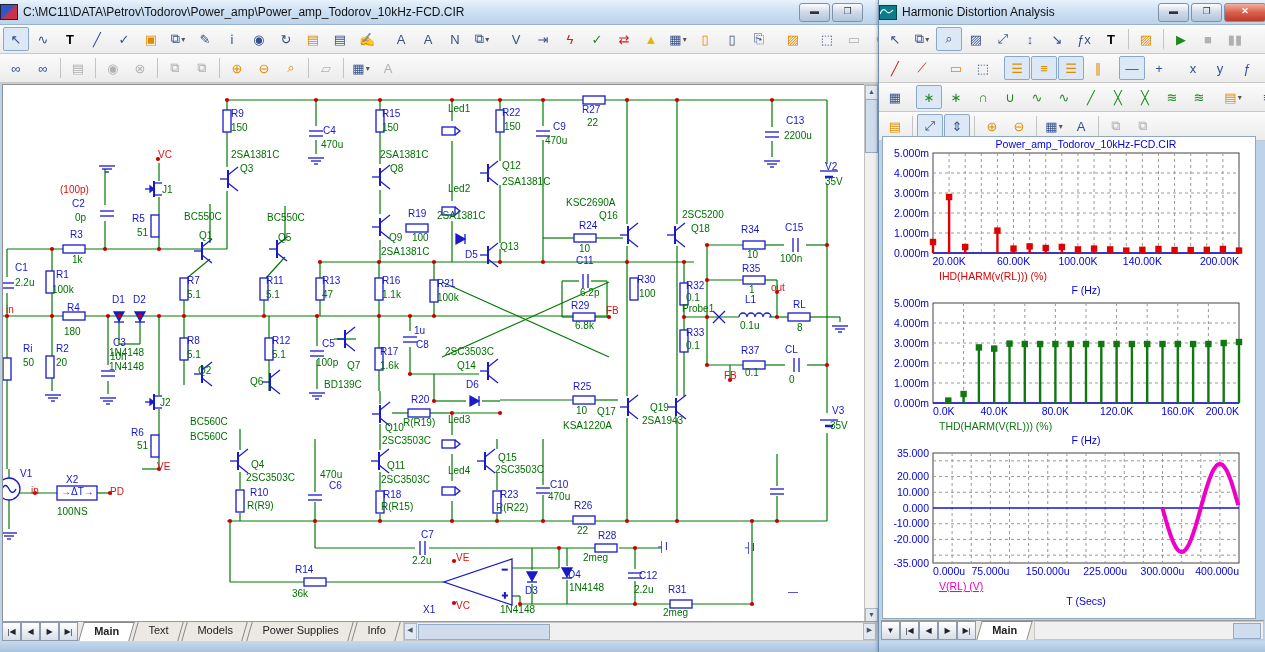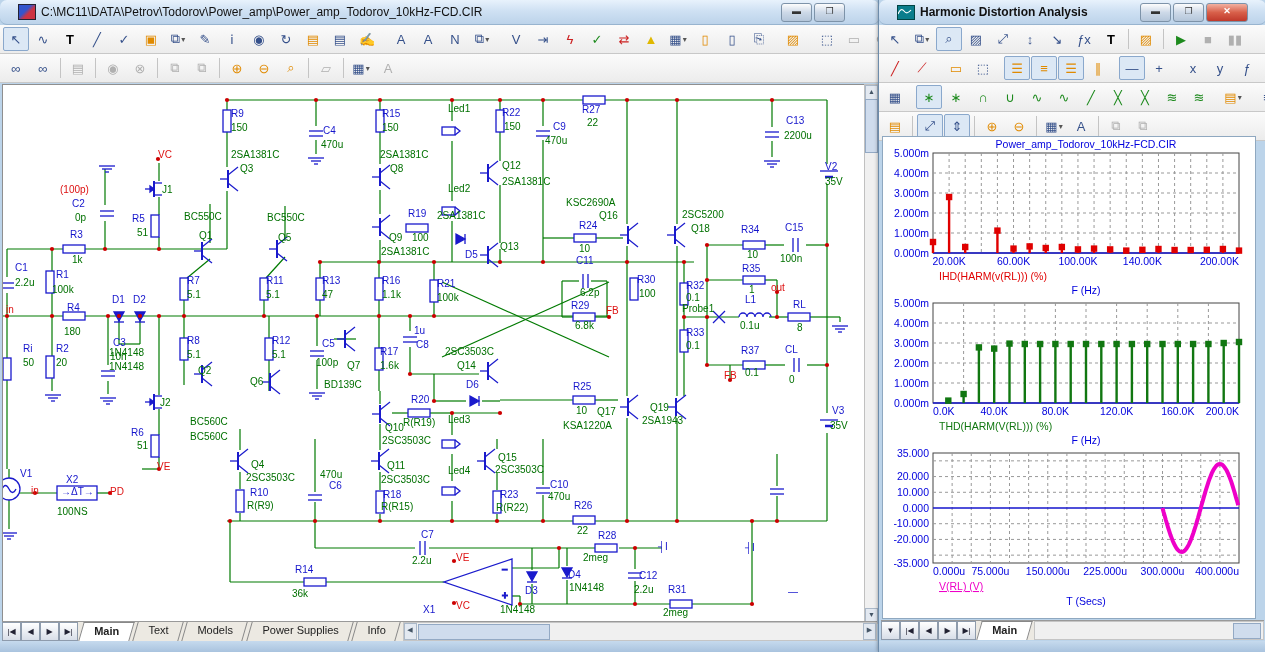--- a/index.html
+++ b/index.html
@@ -1,19 +1,19 @@
 <!DOCTYPE html>
 <html><head>
 <meta charset="utf-8">
 <style>
   html,body{margin:0;padding:0;background:#9ab6d0;font-family:"Liberation Sans",sans-serif;}
   #stage{position:relative;width:1265px;height:652px;background:#8fb0cc;overflow:hidden;}
   .win{position:absolute;background:#bcd4ea;box-shadow:0 0 4px rgba(0,0,0,.4);}
-  .titlebar{height:24px;display:flex;align-items:center;padding:0 18px;gap:5px;
-    background:linear-gradient(#e8f2fc,#cfe1f3 45%,#bcd3ea);border-bottom:1px solid #98b4cf;border-radius:7px;}
+  .titlebar{height:24px;display:flex;align-items:center;padding:0 0;gap:5px;
+    background:linear-gradient(#e8f2fc,#cfe1f3 45%,#bcd3ea);border-bottom:1px solid #98b4cf;}
   .titlebar .ttext{font-size:12px;color:#111;white-space:nowrap;overflow:hidden;flex:1;}
   .winbtns{display:flex;gap:2px;}
   .wbtn{width:29px;height:17px;border:1px solid #7d93a9;border-radius:3px;font-size:9px;line-height:15px;
     text-align:center;background:linear-gradient(#fdfdfd,#cdd9e8 50%,#b4c6da);color:#333;}
   .wbtn.close{background:linear-gradient(#f2b0a0,#d8604a 50%,#c0392b);color:#fff;width:40px;font-weight:bold;}
   .toolbar{display:flex;align-items:center;gap:1px;padding:2px 3px;background:linear-gradient(#fbfbfb,#ececec);
     border-bottom:1px solid #c8c8c8;}
   .tbtn{min-width:22px;height:22px;display:flex;align-items:center;justify-content:center;font-size:13px;
     color:#35508a;border:1px solid transparent;border-radius:2px;background:transparent;padding:0 1px;}
   .tbtn.pressed{border:1px solid #8aa8cc;background:#dce8f5;}
@@ -794,21 +794,21 @@
     <div class="framebottom"></div>
   </div>
 
   <div class="win" id="winR" style="left:878px;top:0;width:387px;height:652px;border-left:1px solid #6d8cab;">
     <div class="titlebar">
       <span style="width:16px;height:13px;display:inline-block;background:#0a7d8c;border:1px solid #044;position:relative;">
         <svg width="14" height="11" viewBox="0 0 14 11" style="position:absolute;left:0;top:0;">
             <path d="M0 8 Q3 1 6 5 T13 4" stroke="#fff" fill="none" stroke-width="1.2"></path>
           </svg>
       </span>
-      <span class="ttext" style="font-weight:bold;">Harmonic Distortion Analysis</span>
+      <span class="ttext" style="font-weight:normal;">Harmonic Distortion Analysis</span>
       <span class="winbtns">
         <span class="wbtn">▬</span>
         <span class="wbtn">❐</span>
         <span class="wbtn close">✕</span>
       </span>
     </div>
     <div class="toolbar" id="tbR1">
         <span class="tbtn" title="select">↖</span>
         <span class="tbtn" title="copy">⧉<span class="dd">▾</span></span>
         <span class="tbtn pressed" title="zoom-mode">⌕</span>

